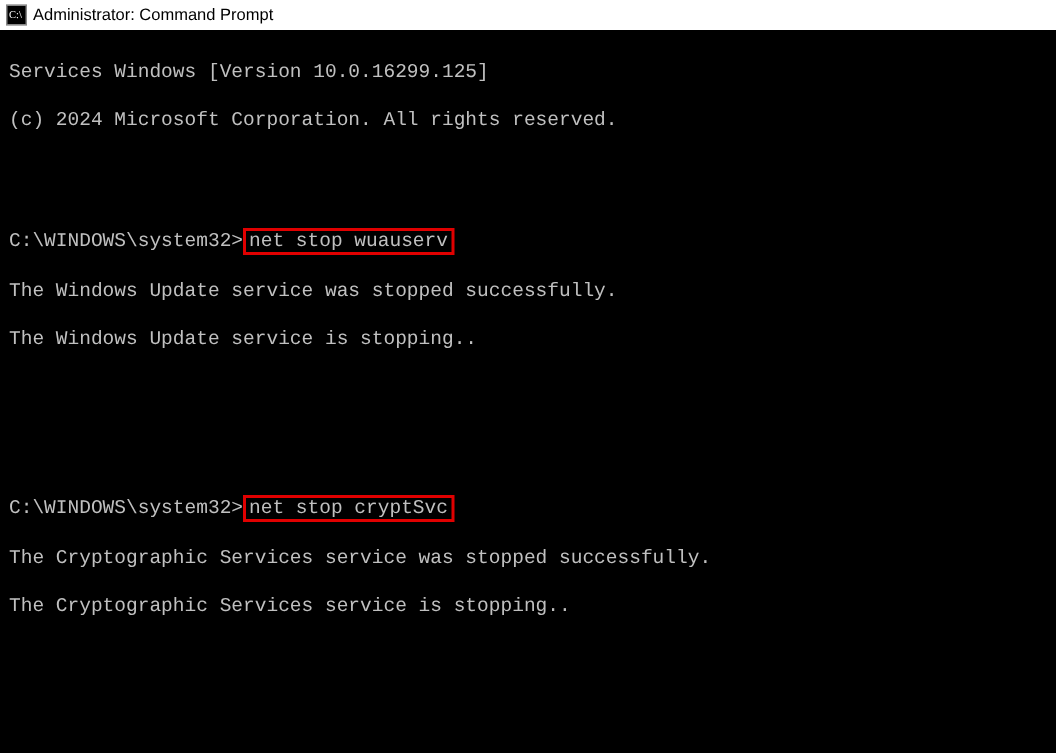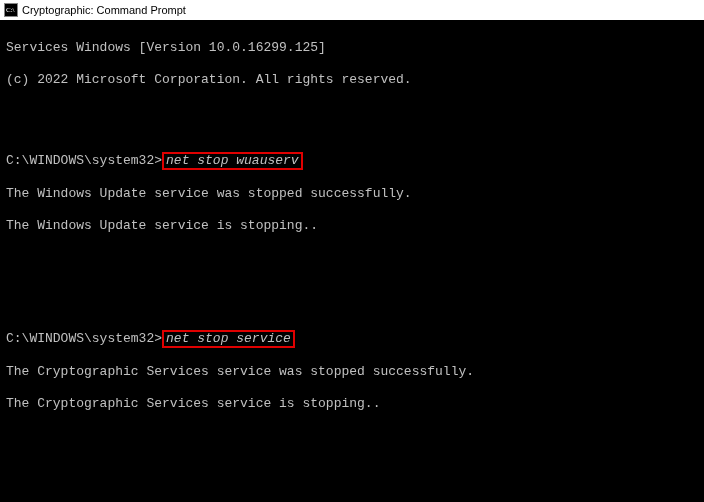--- a/index.html
+++ b/index.html
@@ -34,50 +34,49 @@
     background: #000;
     padding: 4px 6px;
     line-height: 16px;
     white-space: pre;
   }
   .hl {
     border: 2px solid #e00000;
     padding: 0 2px;
     display: inline-block;
     line-height: 14px;
-    font-style: italic;
   }
   .line { min-height: 16px; }
 </style>
 </head>
 <body>
 
 <div class="titlebar">
   <span class="icon">
     <svg width="14" height="14" viewBox="0 0 14 14">
       <rect x="0" y="0" width="14" height="14" fill="#000"></rect>
       <rect x="0.5" y="0.5" width="13" height="13" fill="none" stroke="#888" stroke-width="1"></rect>
       <text x="2" y="9" font-size="7" fill="#fff" font-family="Consolas">C:\</text>
     </svg>
   </span>
-  <span>Cryptographic: Command Prompt</span>
+  <span>Administrator: Command Prompt</span>
 </div>
 
 <div class="terminal">
 <div class="line">Services Windows [Version 10.0.16299.125]</div>
-<div class="line">(c) 2022 Microsoft Corporation. All rights reserved.</div>
+<div class="line">(c) 2024 Microsoft Corporation. All rights reserved.</div>
 <div class="line"></div>
 
 <div class="line"><span>C:\WINDOWS\system32&gt;</span><span class="hl">net stop wuauserv</span></div>
 <div class="line">The Windows Update service was stopped successfully.</div>
 <div class="line">The Windows Update service is stopping..</div>
 <div class="line"></div>
 <div class="line"></div>
 
-<div class="line"><span>C:\WINDOWS\system32&gt;</span><span class="hl">net stop service</span></div>
+<div class="line"><span>C:\WINDOWS\system32&gt;</span><span class="hl">net stop cryptSvc</span></div>
 <div class="line">The Cryptographic Services service was stopped successfully.</div>
 <div class="line">The Cryptographic Services service is stopping..</div>
 <div class="line"></div>
 <div class="line"></div>
 
 
 
 
 
 

